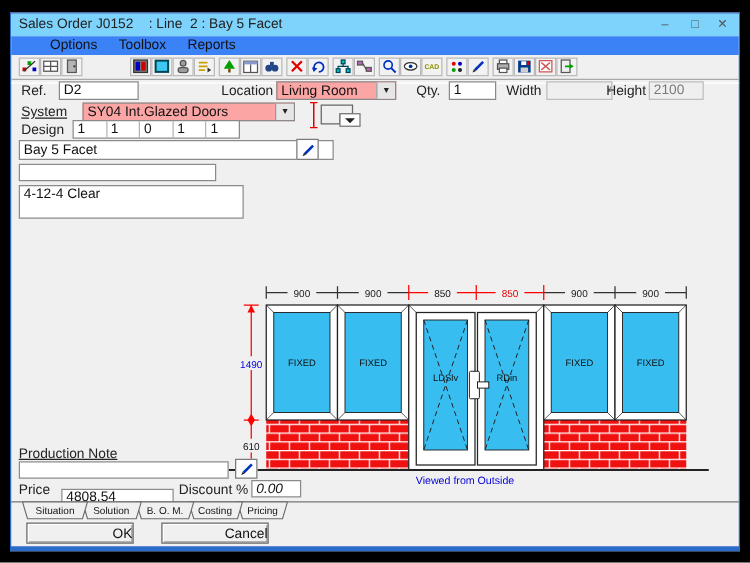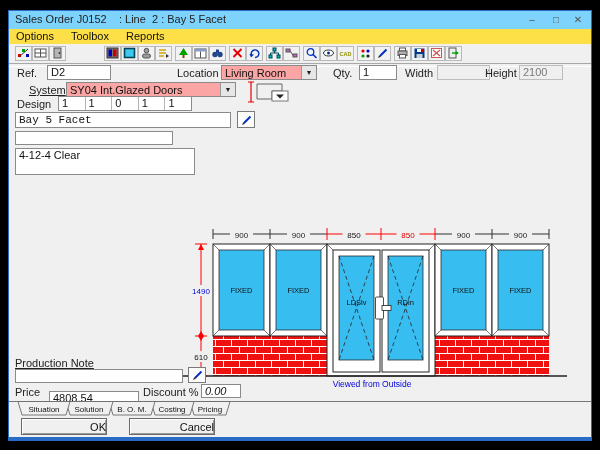--- a/index.html
+++ b/index.html
@@ -4,21 +4,21 @@
 <style>
   html,body{margin:0;padding:0;}
   body{width:600px;height:450px;background:#000;position:relative;overflow:hidden;
        font-family:"Liberation Sans",sans-serif;font-size:11px;color:#111;}
   .window{position:absolute;left:8px;top:10px;width:582px;height:426px;background:#f0f0f0;
           border:1px solid #2b6bc8;border-bottom:4px solid #2b6bc8;}
   .titlebar{position:absolute;left:0;top:0;right:0;height:18px;background:#7dd3fc;}
   .title{position:absolute;left:6px;top:2px;white-space:pre;font-size:11px;color:#222;}
   .winctl{position:absolute;top:0;width:22px;height:18px;text-align:center;line-height:18px;
           color:#555;font-size:10px;cursor:default;}
-  .menubar{position:absolute;left:0;top:18px;right:0;height:15px;background:#fde047;}
+  .menubar{position:absolute;left:0;top:18px;right:0;height:15px;background:#3b82f6;padding-left:24px;}
   .menuitem{display:inline-block;padding:1px 7px 0 7px;font-size:11px;color:#111;}
   .toolbar{position:absolute;left:6px;top:34px;height:16px;display:flex;align-items:center;}
   .tb{width:17px;height:15px;background:#f2f2f2;border:1px solid #b9b9b9;box-sizing:border-box;
       display:flex;align-items:center;justify-content:center;margin-right:0px;}
   .tb svg{width:13px;height:12px;display:block;}
   .sp{width:38px;height:1px;}
   .g{width:3px;height:1px;}
   .sepline{position:absolute;left:0;top:52px;right:0;height:2px;border-top:1px solid #a8a8a8;border-bottom:1px solid #fff;}
   .lbl{position:absolute;font-size:11px;color:#222;}
   .field{position:absolute;background:#fff;border:1px solid #8a8a8a;box-sizing:border-box;
@@ -229,21 +229,21 @@
     <span class="val">Living Room</span>
     <span class="arrow">▼</span>
   </div>
   <span class="lbl" style="left:324px;top:56px;">Qty.</span>
   <div class="field" style="left:350px;top:54px;width:38px;height:15px;">1</div>
   <span class="lbl" style="left:396px;top:56px;">Width</span>
   <div class="field dim" style="left:428px;top:54px;width:44px;height:15px;padding-left:48px;">4500</div>
   <span class="lbl" style="left:476px;top:56px;">Height</span>
   <div class="field dim" style="left:510px;top:54px;width:44px;height:15px;">2100</div>
 
-  <span class="lbl" style="left:20px;top:73px;text-decoration:underline;">System</span>
+  <span class="lbl" style="left:8px;top:73px;text-decoration:underline;">System</span>
   <div class="combo" style="left:57px;top:71px;width:170px;height:15px;">
     <span class="val">SY04 Int.Glazed Doors</span>
     <span class="arrow">▼</span>
   </div>
   <svg style="position:absolute;left:237px;top:68px;" width="46" height="26" viewBox="0 0 46 26">
     <line x1="5" y1="3" x2="5" y2="23" stroke="#e00000" stroke-width="1.2"></line>
     <line x1="2" y1="3" x2="8" y2="3" stroke="#e00000"></line>
     <line x1="2" y1="23" x2="8" y2="23" stroke="#e00000"></line>
     <path d="M11,5 H36 V12 H26 V20 H11 Z" fill="none" stroke="#666"></path>
     <rect x="26" y="12" width="16" height="10" fill="#fff" stroke="#777"></rect>
@@ -252,21 +252,21 @@
 
   <span class="lbl" style="left:8px;top:87px;">Design</span>
   <div class="designrow" style="left:49px;top:85px;width:134px;height:15px;">
     <span class="dcell">1</span>
     <span class="dcell">1</span>
     <span class="dcell">0</span>
     <span class="dcell">1</span>
     <span class="dcell">1</span>
   </div>
 
-  <div class="field" style="left:6px;top:101px;width:216px;height:16px;line-height:14px;font-family:Liberation Mono, monospace;">Bay 5 Facet</div>
+  <div class="field" style="left:6px;top:101px;width:252px;height:16px;line-height:14px;">Bay 5 Facet</div>
   <div class="penbtn" style="left:228px;top:100px;width:18px;height:17px;">
     <svg width="13" height="12" viewBox="0 0 13 12">
         <line x1="4" y1="9" x2="10.5" y2="2.5" stroke="#0030c0" stroke-width="2"></line>
         <polygon points="2,11 4.8,9.8 3.2,8.2" fill="#222"></polygon>
       </svg>
   </div>
   <div class="field" style="left:6px;top:120px;width:158px;height:14px;"></div>
   <div class="field" style="left:6px;top:137px;width:180px;height:27px;line-height:12px;">4-12-4 Clear</div>
 
   <svg style="position:absolute;left:158px;top:202px;" width="410" height="186" viewBox="0 0 410 186">

